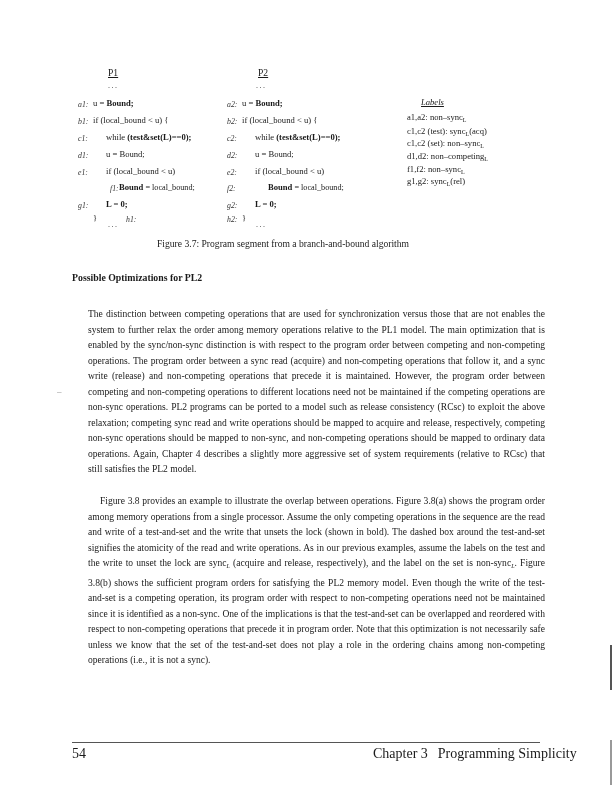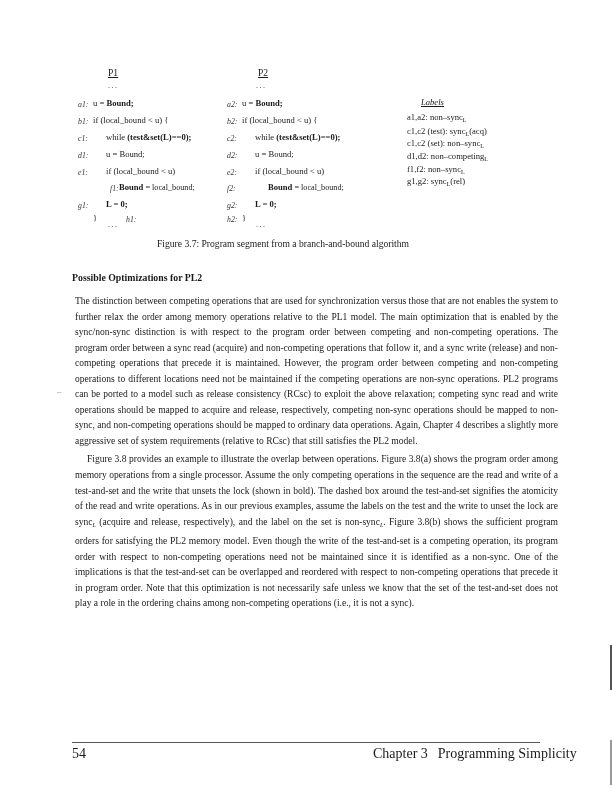--- a/index.html
+++ b/index.html
@@ -14,21 +14,21 @@
   .hdr { font-size: 9.6px; text-decoration: underline; }
   .dots { font-size: 8px; letter-spacing: 1.5px; }
   .labels-title { font-size: 8.6px; text-decoration: underline; }
   .labels-line { font-size: 8.6px; white-space: nowrap; }
   .caption { font-size: 9.6px; white-space: nowrap; }
   .heading { font-size: 9.8px; font-weight: bold; }
   .para {
     font-size: 9.55px; line-height: 15.55px; text-align: justify; text-align-last: left;
     width: 489px;
   }
-  .para p { margin: 3px; }
+  .para p { margin: 16px; }
   .para .indent { text-indent: 12px; }
   sub { font-size: 6px; vertical-align: -2px; }
   .footer-rule { position: absolute; left: 72px; top: 742px; width: 468px; height: 1px; background: #555; }
   .footer { font-size: 14px; }
   .margin-mark { position: absolute; background: #777; }
 </style>
 </head>
 <body>
 
 <div>

